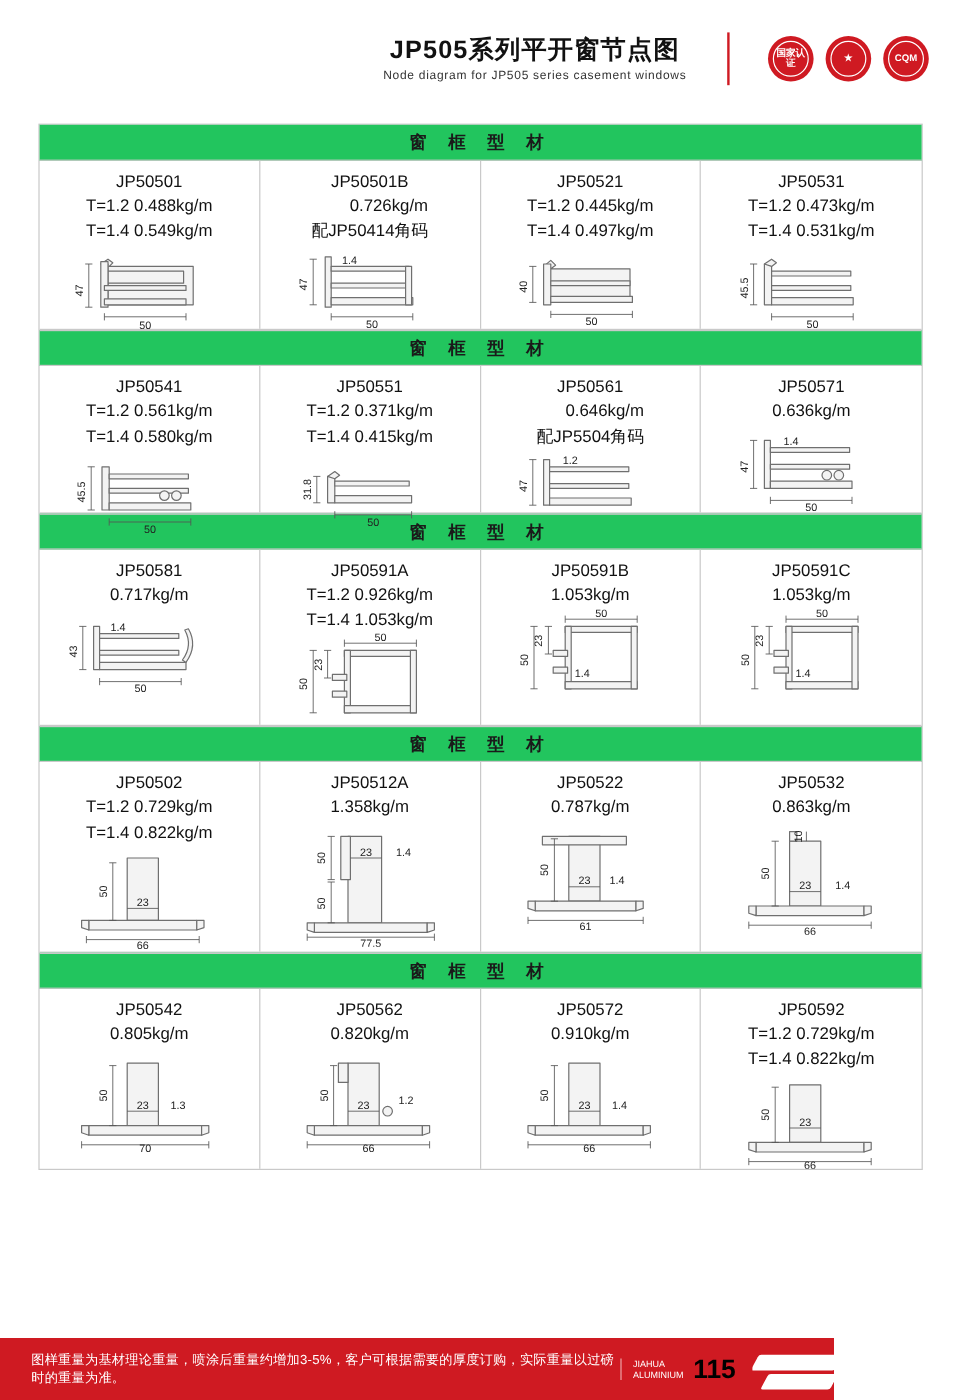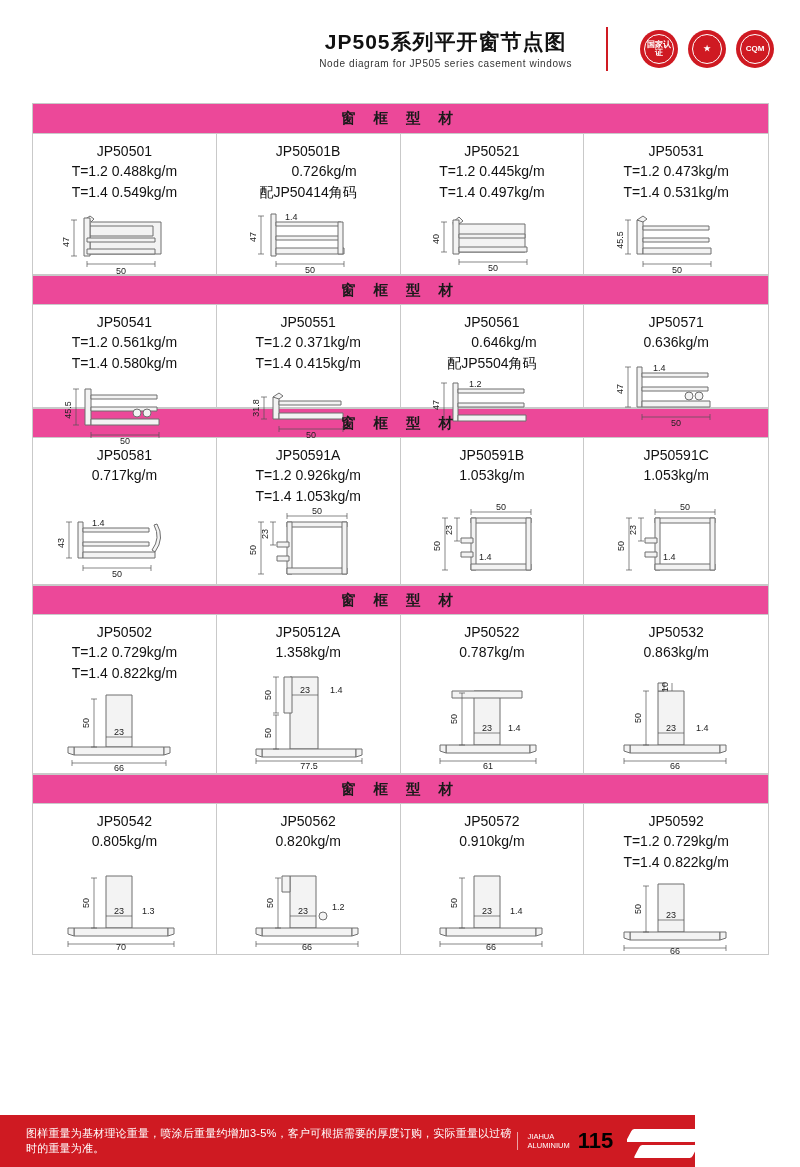--- a/index.html
+++ b/index.html
@@ -65,21 +65,21 @@
   }
 
   
   .sheet {
     position: absolute;
     left: 32px; top: 103px;
     width: 737px;
     border: 1px solid #c9c9c9;
   }
   .band {
-    background: #ec4899;
+    background: #22c55e;
     border-bottom: 1px solid #c9c9c9;
     border-top: 1px solid #c9c9c9;
     height: 30px;
     display:flex; align-items:center; justify-content:center;
     font-size: 14.5px;
     font-weight: bold;
     letter-spacing: 7px;
     color: #1a1a1a;
   }
   .band:first-child { border-top: none; }
@@ -100,31 +100,31 @@
   .cell-code {
     font-size: 14px;
     color: #111;
     line-height: 1.45;
     text-align: right;
     white-space: pre-line;
   }
   .fig {
     flex: 1 1 auto;
     width: 100%;
-    display:flex; align-items:flex-end; justify-content:center;
+    display:flex; align-items:flex-start; justify-content:center;
     padding-top: 2px;
   }
   svg { display:block; }
   .prof { fill: #f3f3f3; stroke: #6f6f6f; stroke-width: 1; stroke-linejoin: round; }
   .dim { stroke: #555; stroke-width: 0.7; }
   .dimtxt { font-size: 9px; fill: #222; font-family: "Liberation Sans", sans-serif; }
 
   
   .row-h1 .cell { height: 140px; }
-  .row-h2 .cell { height: 102px; }
+  .row-h2 .cell { height: 122px; }
   .row-h3 .cell { height: 146px; }
   .row-h4 .cell { height: 158px; }
   .row-h5 .cell { height: 150px; }
 
   
   .footer {
     position:absolute;
     left:0; bottom:0;
     width: 695px; height: 52px;
     background: #cf1a22;

